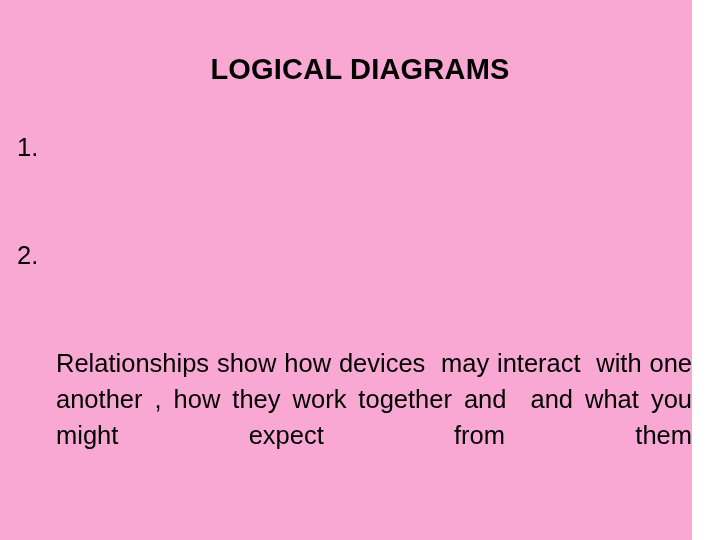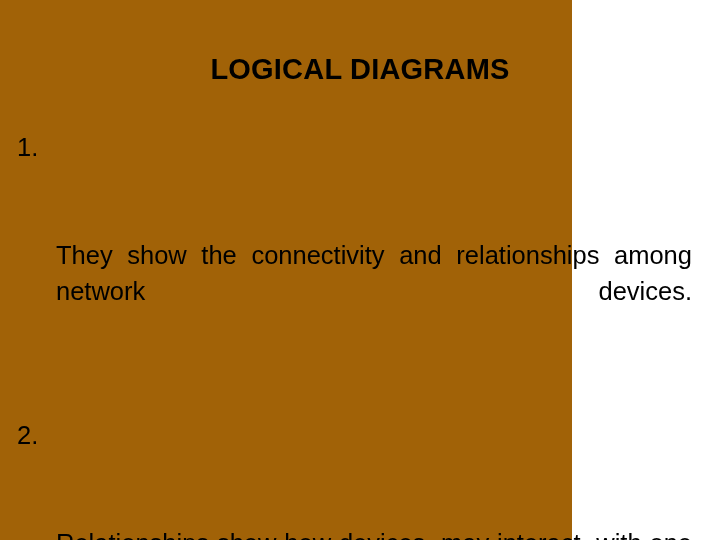--- a/index.html
+++ b/index.html
@@ -10,23 +10,23 @@
     width: 720px;
     height: 540px;
     background: #ffffff;
     font-family: "Liberation Sans", "DejaVu Sans", sans-serif;
     color: #000000;
     overflow: hidden;
   }
 
   .slide {
     position: relative;
-    width: 572px;
+    width: 692px;
     height: 540px;
-    background: #a16207;
+    background: #f9a8d4;
     box-sizing: border-box;
   }
 
   
   .slide-title {
     position: absolute;
     left: 0;
     top: 52px;
     width: 720px;
     text-align: center;
@@ -92,21 +92,20 @@
 <body>
 
 <div class="slide">
 
   <div class="slide-title">LOGICAL DIAGRAMS</div>
 
   <ul class="body-list">
 
     <li class="list-item">
       <span class="item-number">1.</span>
-      <span class="item-text">They show the connectivity and relationships among network devices.</span>
     </li>
 
     <li class="list-item">
       <span class="item-number">2.</span>
       <span class="item-text">Relationships show how devices  may interact  with one another , how they work together and  and what you might expect from them</span>
     </li>
 
   </ul>
 
 </div>

